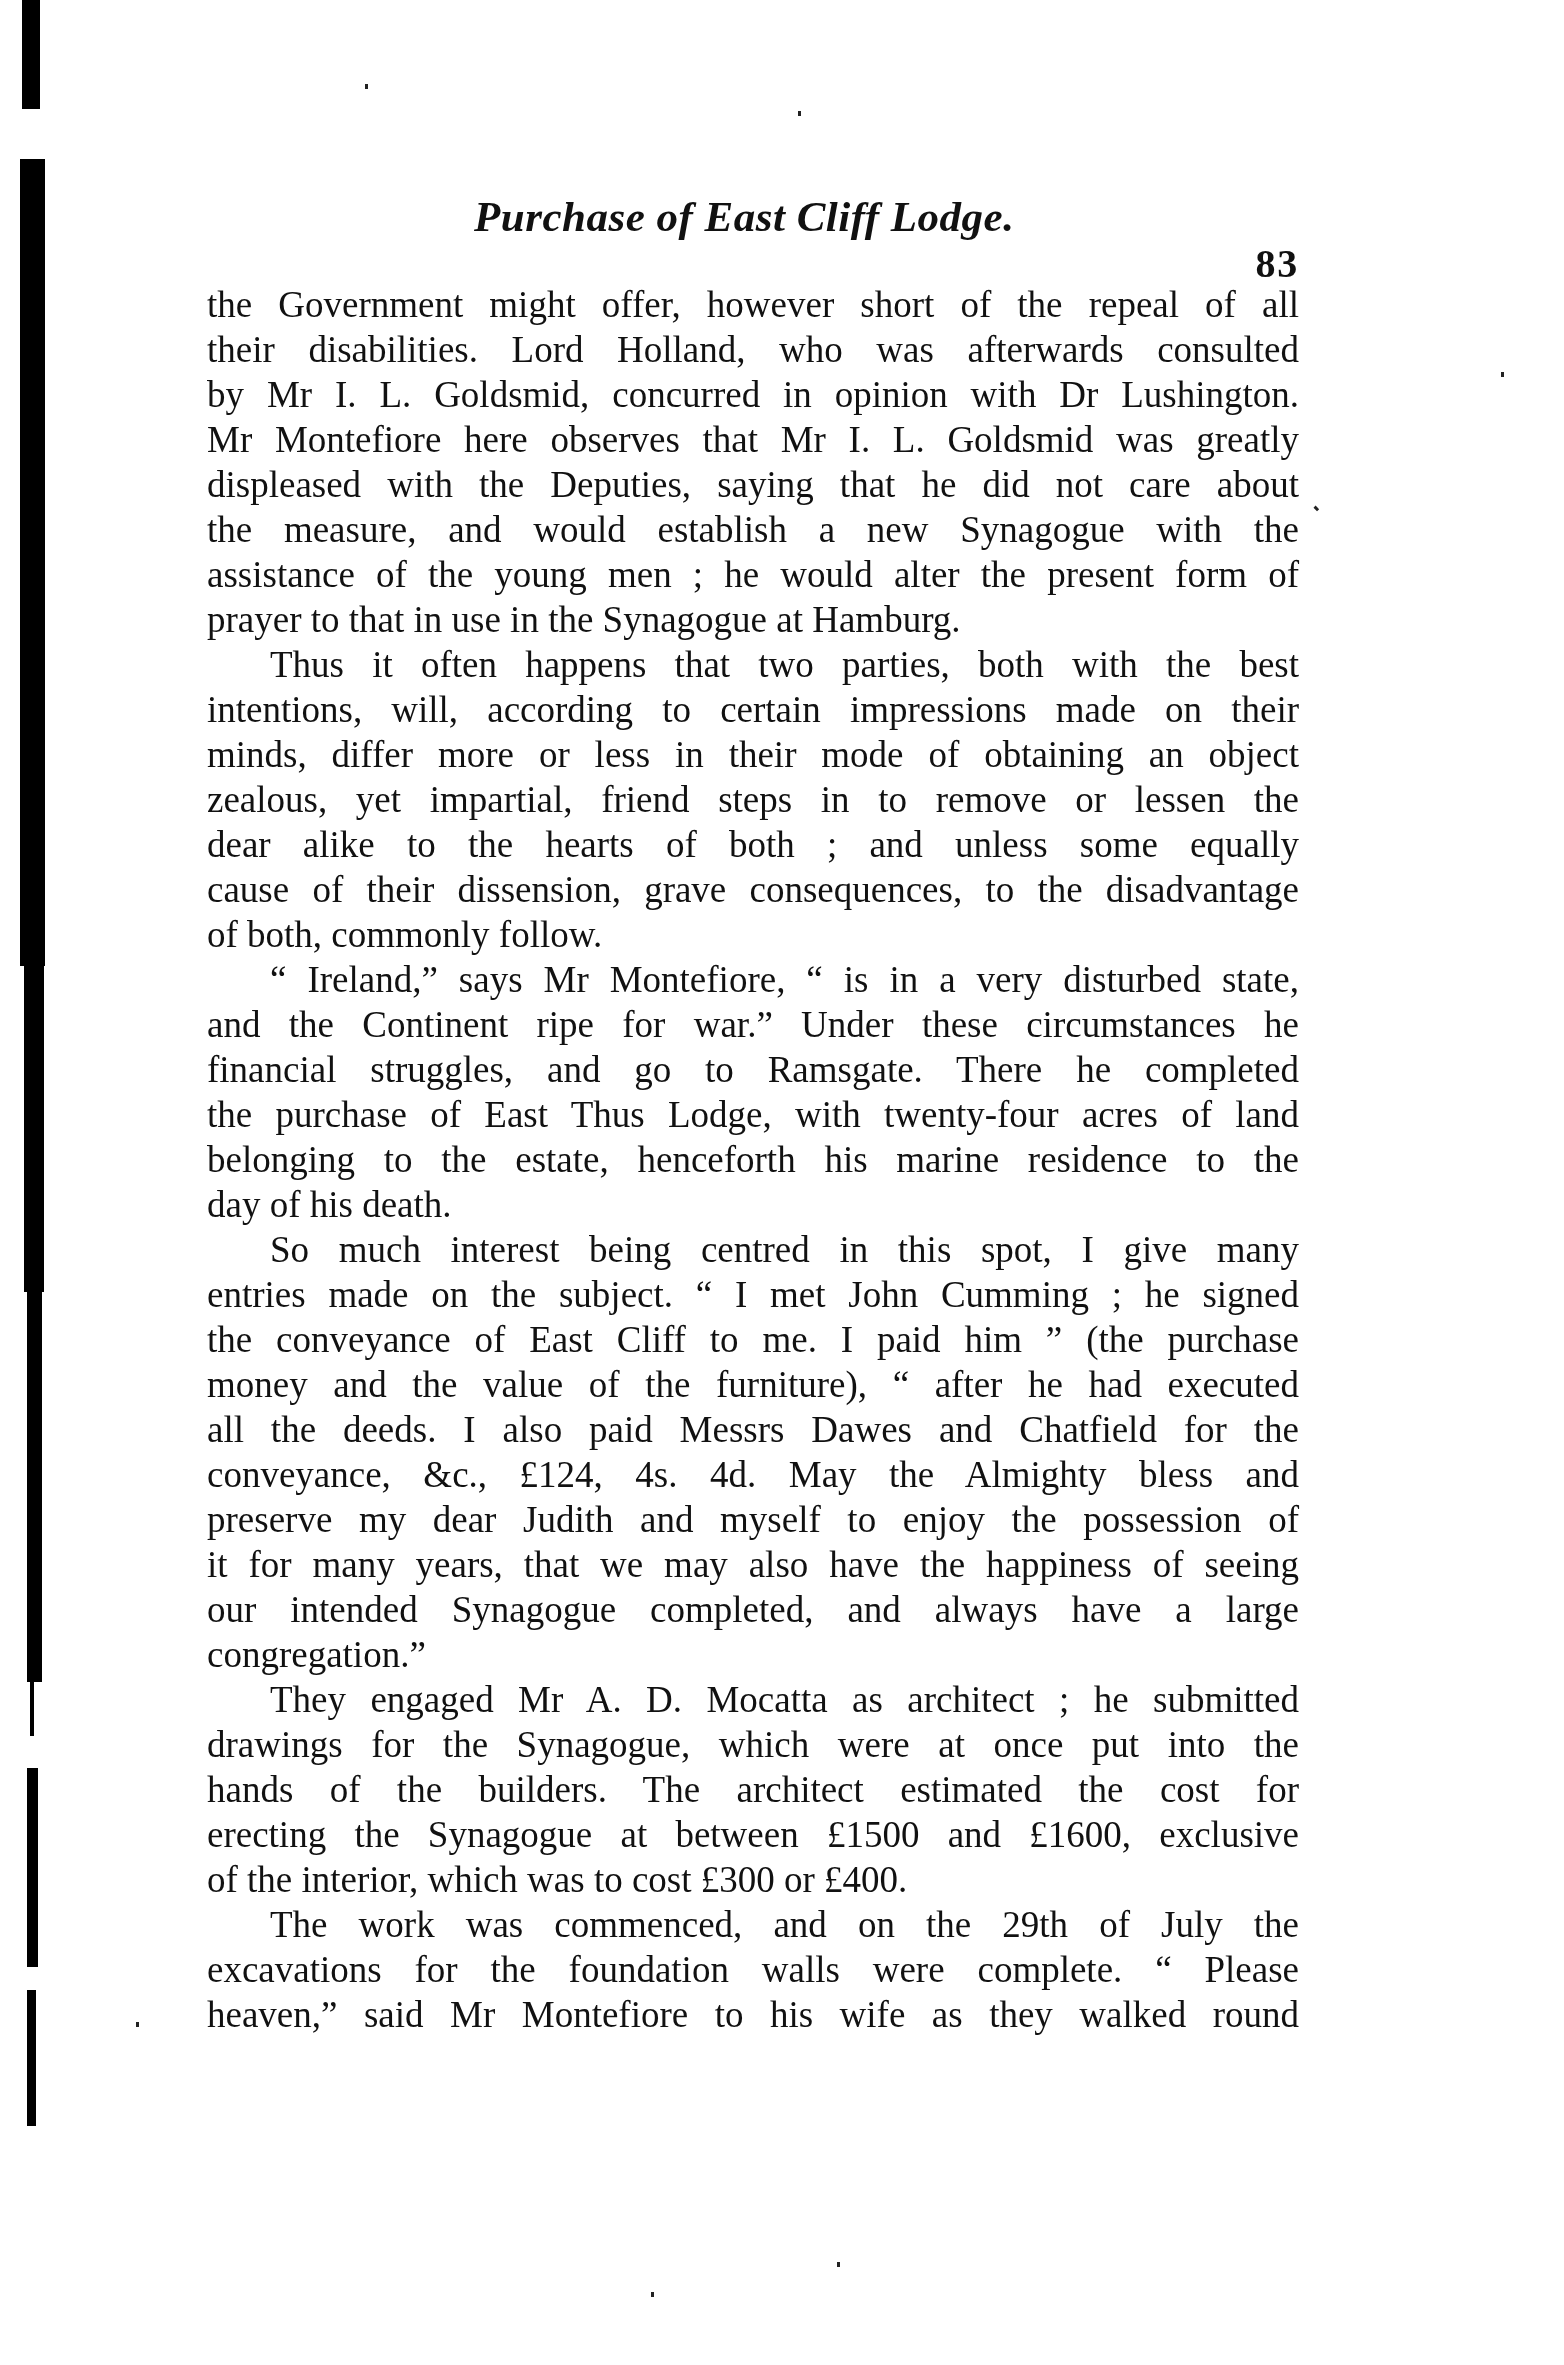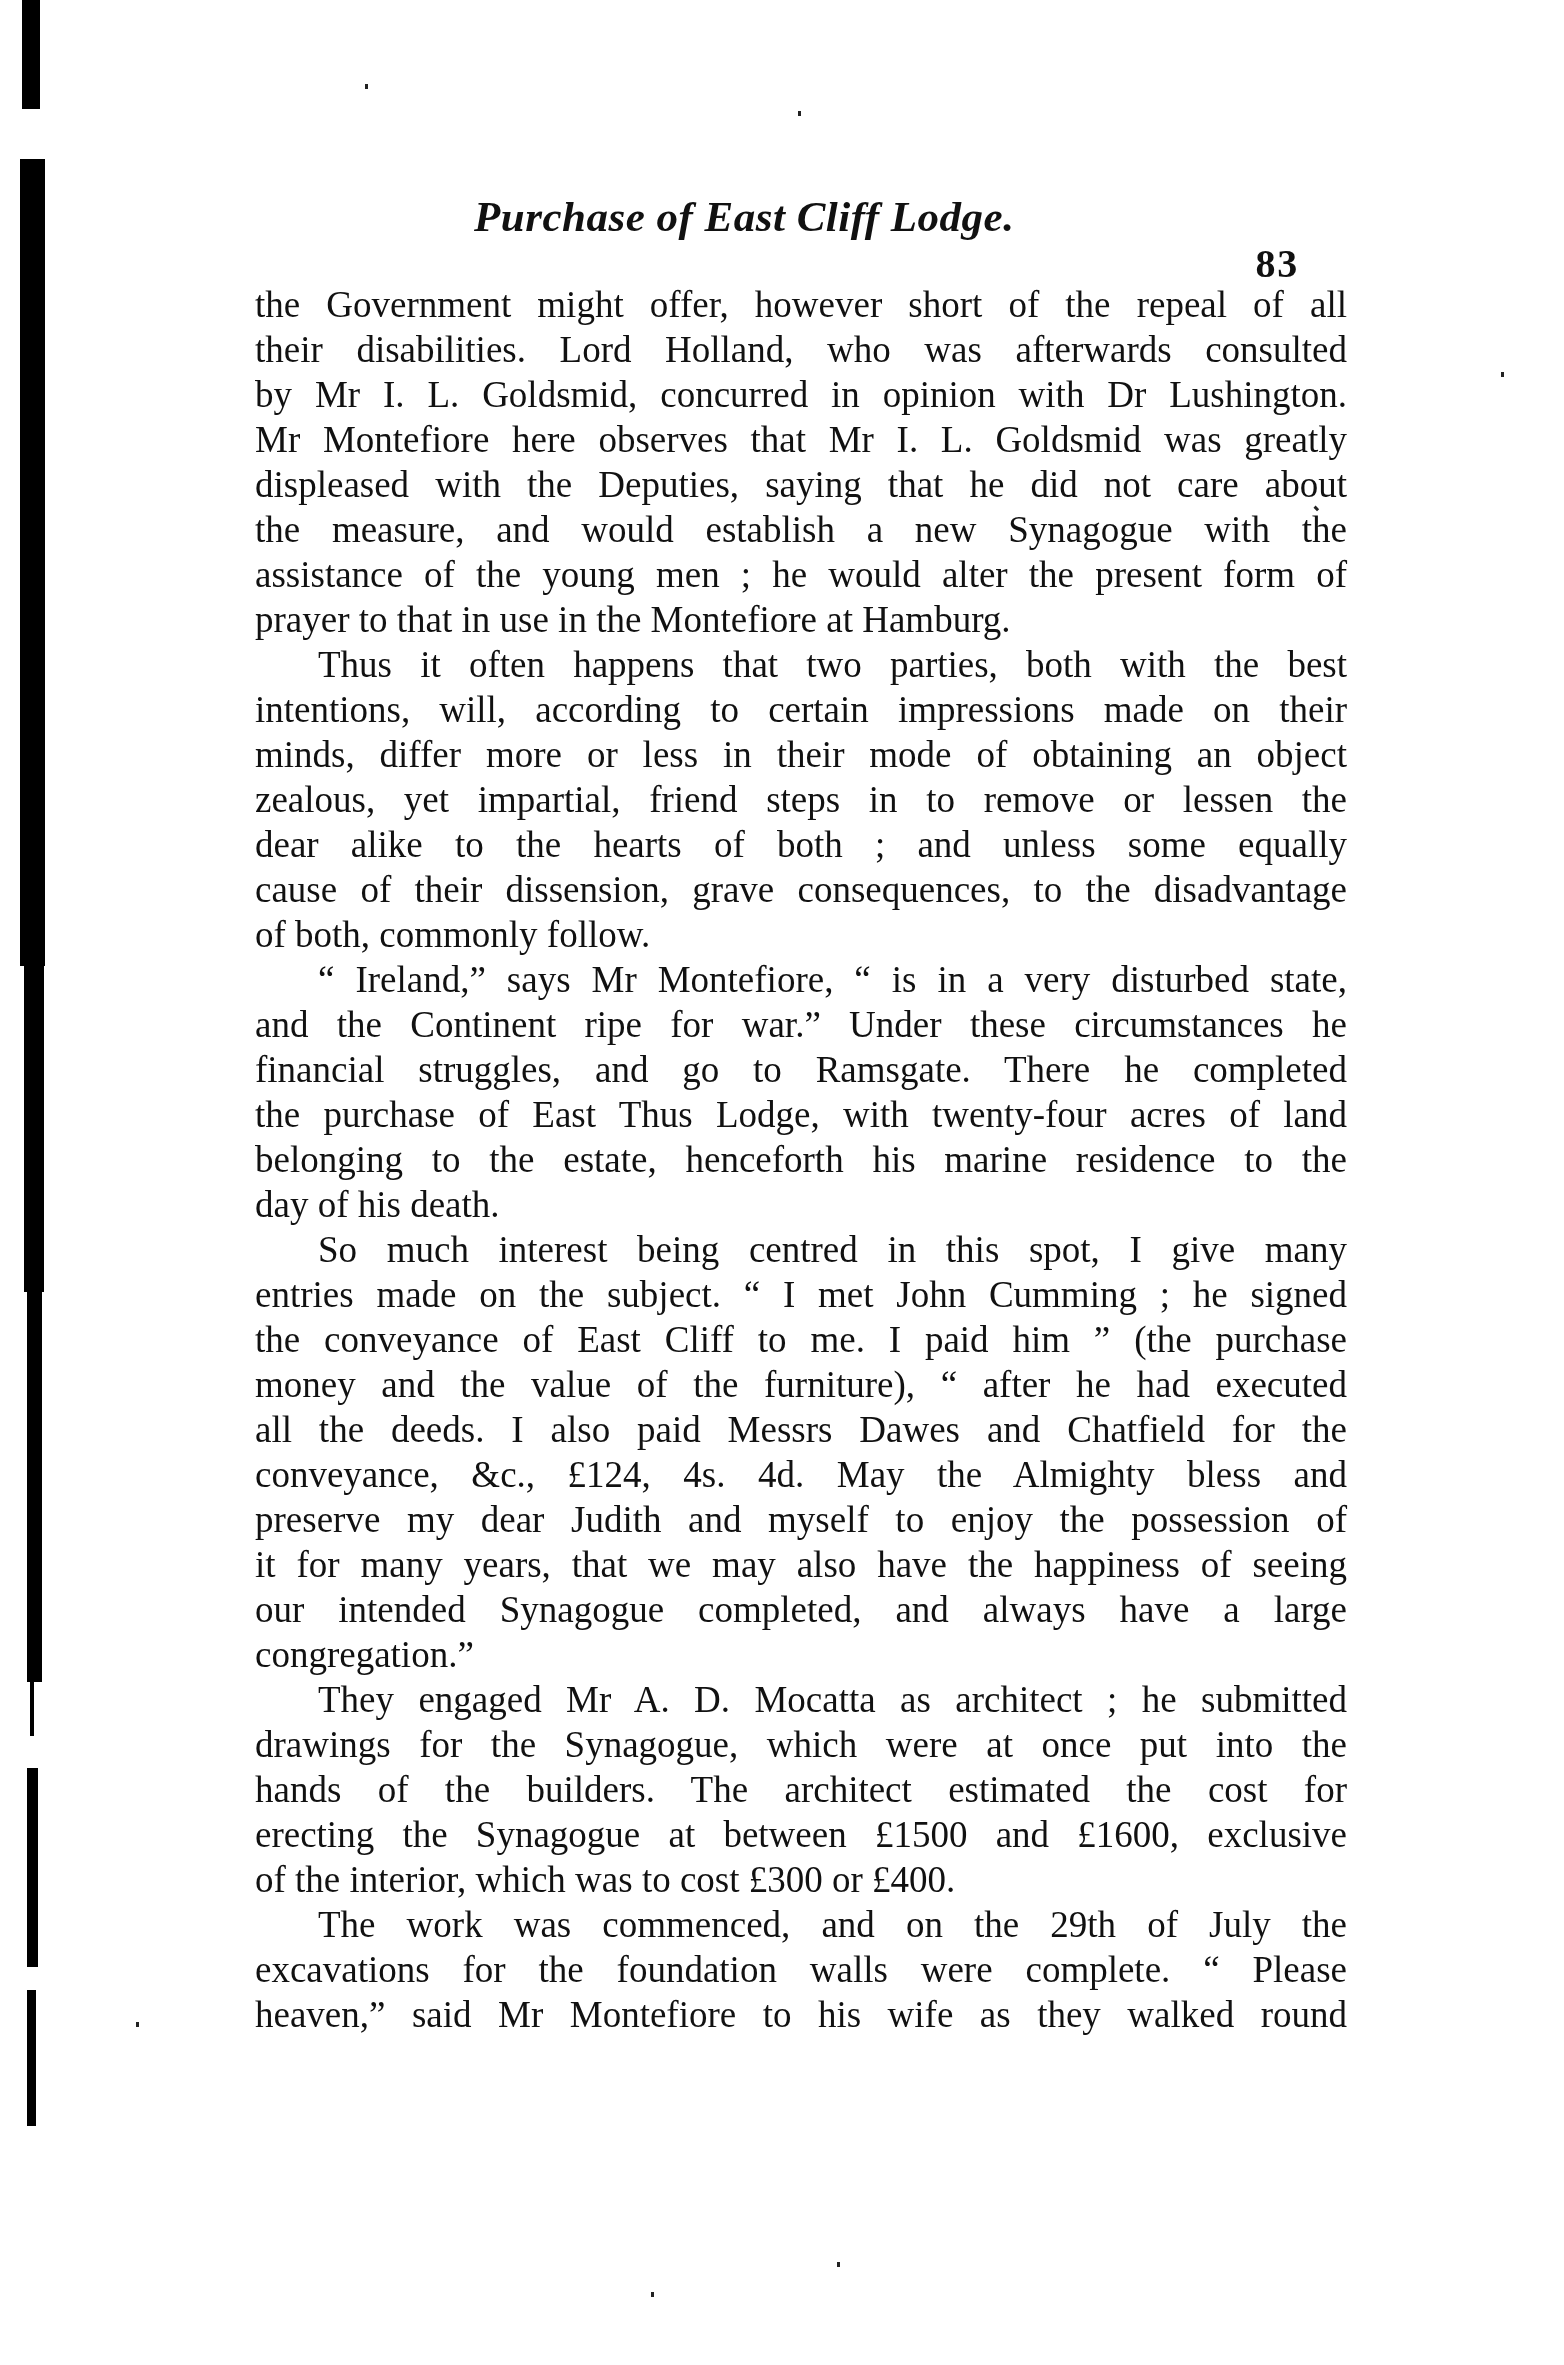--- a/index.html
+++ b/index.html
@@ -65,21 +65,20 @@
 
   .body-text {
     position: absolute;
     top: 282px;
     left: 207px;
     width: 1092px;
     font-size: 37px;
     line-height: 45px;
     text-align: justify;
     hyphens: none;
-    margin-left: 48px;
   }
   .line {
     display: block;
     text-align: justify;
     text-align-last: justify;
     white-space: nowrap;
     height: 45px;
     overflow: visible;
   }
   .line.last {
@@ -114,21 +113,21 @@
 
 <main class="body-text">
   <div>
     <span class="line">the Government might offer, however short of the repeal of all</span>
     <span class="line">their disabilities.  Lord Holland, who was afterwards consulted</span>
     <span class="line">by Mr I. L. Goldsmid, concurred in opinion with Dr Lushington.</span>
     <span class="line">Mr Montefiore here observes that Mr I. L. Goldsmid was greatly</span>
     <span class="line">displeased with the Deputies, saying that he did not care about</span>
     <span class="line">the measure, and would establish a new Synagogue with the</span>
     <span class="line">assistance of the young men ; he would alter the present form of</span>
-    <span class="line last">prayer to that in use in the Montefiore at Hamburg.</span>
+    <span class="line last">prayer to that in use in the Synagogue at Hamburg.</span>
   </div>
   <div>
     <span class="line indent">Thus it often happens that two parties, both with the best</span>
     <span class="line">intentions, will, according to certain impressions made on their</span>
     <span class="line">minds, differ more or less in their mode of obtaining an object</span>
     <span class="line">zealous, yet impartial, friend steps in to remove or lessen the</span>
     <span class="line">dear alike to the hearts of both ; and unless some equally</span>
     <span class="line">cause of their dissension, grave consequences, to the disadvantage</span>
     <span class="line last">of both, commonly follow.</span>
   </div>

